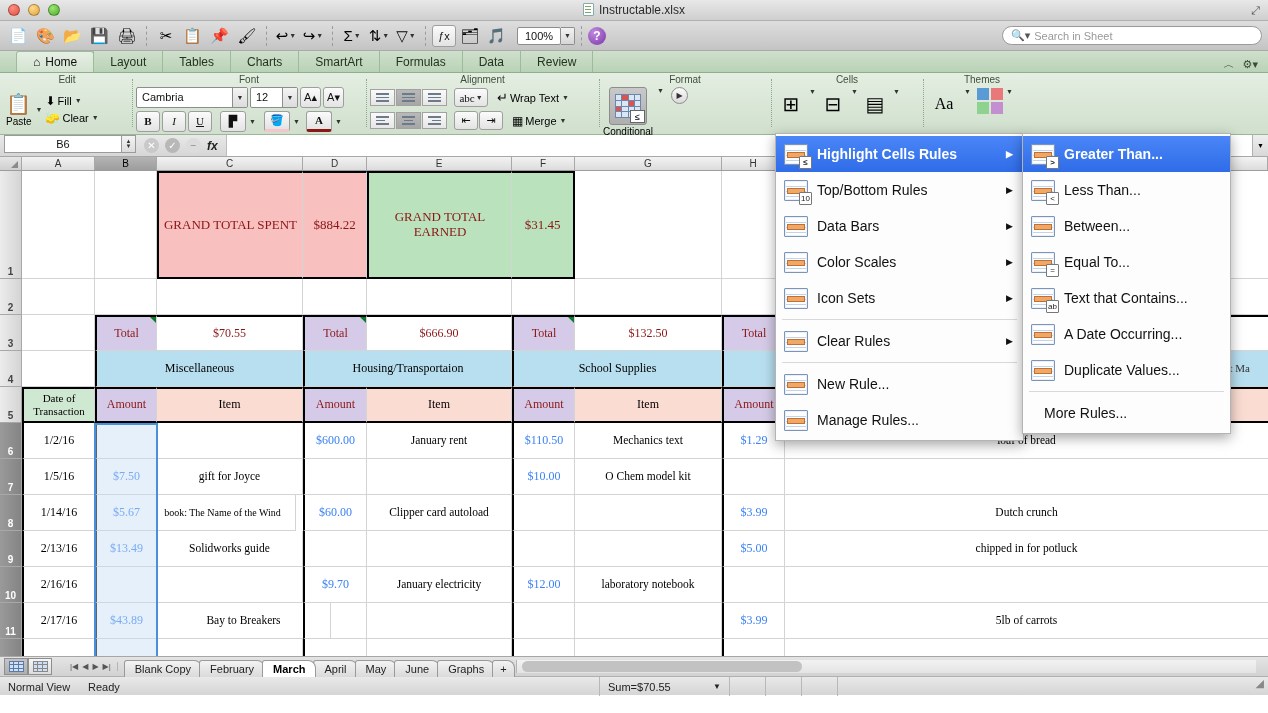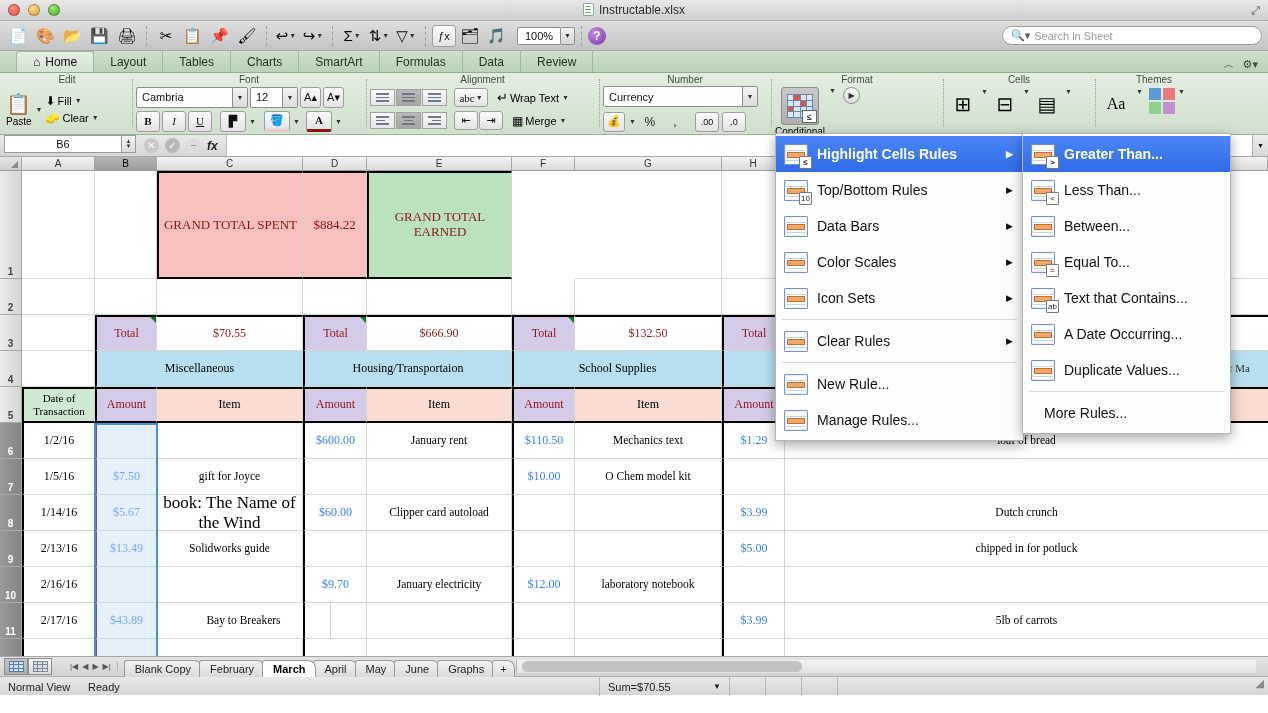--- a/index.html
+++ b/index.html
@@ -438,41 +438,20 @@
         <div class="btn" style="width:24px;height:19px;">⇥</div>
         <div class="rowf" style="margin-left:8px;">
           <span style="font-size:12px;">▦</span>
           <span style="font-size:11px;">Merge</span>
           <span class="caret">▼</span>
         </div>
       </div>
     </div>
   </div>
 
-  <div class="grp" style="width:172px;">
-    <div class="grplbl">Number</div>
-    <div class="grpbody" style="flex-direction:column;align-items:flex-start;gap:4px;justify-content:center;">
-      <div class="ctl" style="width:155px;">
-        <span>Currency</span>
-        <span class="dd">▼</span>
-      </div>
-      <div class="rowf" style="gap:3px;">
-        <div class="btn" style="width:22px;height:20px;">💰</div>
-        <span class="caret">▼</span>
-        <div class="sqbtn">
-            <span>%</span>
-          </div>
-        <div class="sqbtn">
-            <span>,</span>
-          </div>
-        <div class="btn" style="width:24px;height:20px;margin-left:6px;font-size:9px;">.00</div>
-        <div class="btn" style="width:24px;height:20px;font-size:9px;">.0</div>
-      </div>
-    </div>
-  </div>
 
   <div class="grp" style="width:172px;">
     <div class="grplbl">Format</div>
     <div class="grpbody" style="align-items:flex-start;padding-top:1px;">
       <div style="display:flex;flex-direction:column;align-items:center;">
         <div class="cfbig">
           <div class="minigrid">
             <span></span>
               <span style="background:#d9534f"></span>
               <span></span>
@@ -576,20 +555,21 @@
       <div class="rh sel" style="height:36px">11</div>
       <div class="rh sel" style="height:36px">12</div>
 
     </div>
 
     <div class="cell" style="left:22px;top:0;width:73px;height:108px;"></div>
     <div class="cell" style="left:95px;top:0;width:62px;height:108px;"></div>
     <div class="cell thickT thickB thickL" style="left:157px;top:0;width:146px;height:108px;background:#f9c0c0;color:#8c1515;font-size:13px;">GRAND TOTAL SPENT</div>
     <div class="cell thickT thickB" style="left:303px;top:0;width:64px;height:108px;background:#f9c0c0;color:#8c1515;font-size:13px;">$884.22</div>
     <div class="cell thickT thickB thickL" style="left:367px;top:0;width:145px;height:108px;background:#b9e2bd;color:#8c1515;font-size:13px;">GRAND TOTAL EARNED</div>
+    <div class="cell thickT thickB thickR" style="left:512px;top:0;width:63px;height:108px;background:#b9e2bd;color:#8c1515;font-size:13px;">$31.45</div>
     <div class="cell" style="left:575px;top:0;width:147px;height:108px;"></div>
     <div class="cell" style="left:722px;top:0;width:63px;height:108px;"></div>
     <div class="cell" style="left:785px;top:0;width:483px;height:108px;border-right:none;"></div>
 
     <div class="cell" style="left:22px;top:108px;width:73px;height:36px;"></div>
     <div class="cell" style="left:95px;top:108px;width:62px;height:36px;"></div>
     <div class="cell" style="left:157px;top:108px;width:146px;height:36px;"></div>
     <div class="cell" style="left:303px;top:108px;width:64px;height:36px;"></div>
     <div class="cell" style="left:367px;top:108px;width:145px;height:36px;"></div>
     <div class="cell" style="left:512px;top:108px;width:63px;height:36px;"></div>
@@ -638,21 +618,21 @@
         <div class="cell money thickL" style="left: 95px; top: 288px; width: 62px; height: 36px;">$7.50</div>
         <div class="cell " style="left: 157px; top: 288px; width: 146px; height: 36px; font-size: 11.5px;">gift for Joyce</div>
         <div class="cell money thickL" style="left: 303px; top: 288px; width: 64px; height: 36px;"></div>
         <div class="cell " style="left: 367px; top: 288px; width: 145px; height: 36px; font-size: 11.5px;"></div>
         <div class="cell money thickL" style="left: 512px; top: 288px; width: 63px; height: 36px;">$10.00</div>
         <div class="cell " style="left: 575px; top: 288px; width: 147px; height: 36px; font-size: 11.5px;">O Chem model kit</div>
         <div class="cell money thickL" style="left: 722px; top: 288px; width: 63px; height: 36px;"></div>
         <div class="cell " style="left: 785px; top: 288px; width: 483px; height: 36px; border-right: none; font-size: 11.5px;"></div>
         <div class="cell  thickL" style="left: 22px; top: 324px; width: 73px; height: 36px;">1/14/16</div>
         <div class="cell money thickL" style="left: 95px; top: 324px; width: 62px; height: 36px;">$5.67</div>
-        <div class="cell " style="left: 157px; top: 324px; width: 146px; height: 36px; font-size: 17px;">book: The Name of the Wind</div>
+        <div class="cell " style="left: 150px; top: 324px; width: 146px; height: 36px; font-size: 10px;">book: The Name of the Wind</div>
         <div class="cell money thickL" style="left: 303px; top: 324px; width: 64px; height: 36px;">$60.00</div>
         <div class="cell " style="left: 367px; top: 324px; width: 145px; height: 36px; font-size: 11.5px;">Clipper card autoload</div>
         <div class="cell money thickL" style="left: 512px; top: 324px; width: 63px; height: 36px;"></div>
         <div class="cell " style="left: 575px; top: 324px; width: 147px; height: 36px; font-size: 11.5px;"></div>
         <div class="cell money thickL" style="left: 722px; top: 324px; width: 63px; height: 36px;">$3.99</div>
         <div class="cell " style="left: 785px; top: 324px; width: 483px; height: 36px; border-right: none; font-size: 11.5px;">Dutch crunch</div>
         <div class="cell  thickL" style="left: 22px; top: 360px; width: 73px; height: 36px;">2/13/16</div>
         <div class="cell money thickL" style="left: 95px; top: 360px; width: 62px; height: 36px;">$13.49</div>
         <div class="cell " style="left: 157px; top: 360px; width: 146px; height: 36px; font-size: 11.5px;">Solidworks guide</div>
         <div class="cell money thickL" style="left: 303px; top: 360px; width: 64px; height: 36px;"></div>

